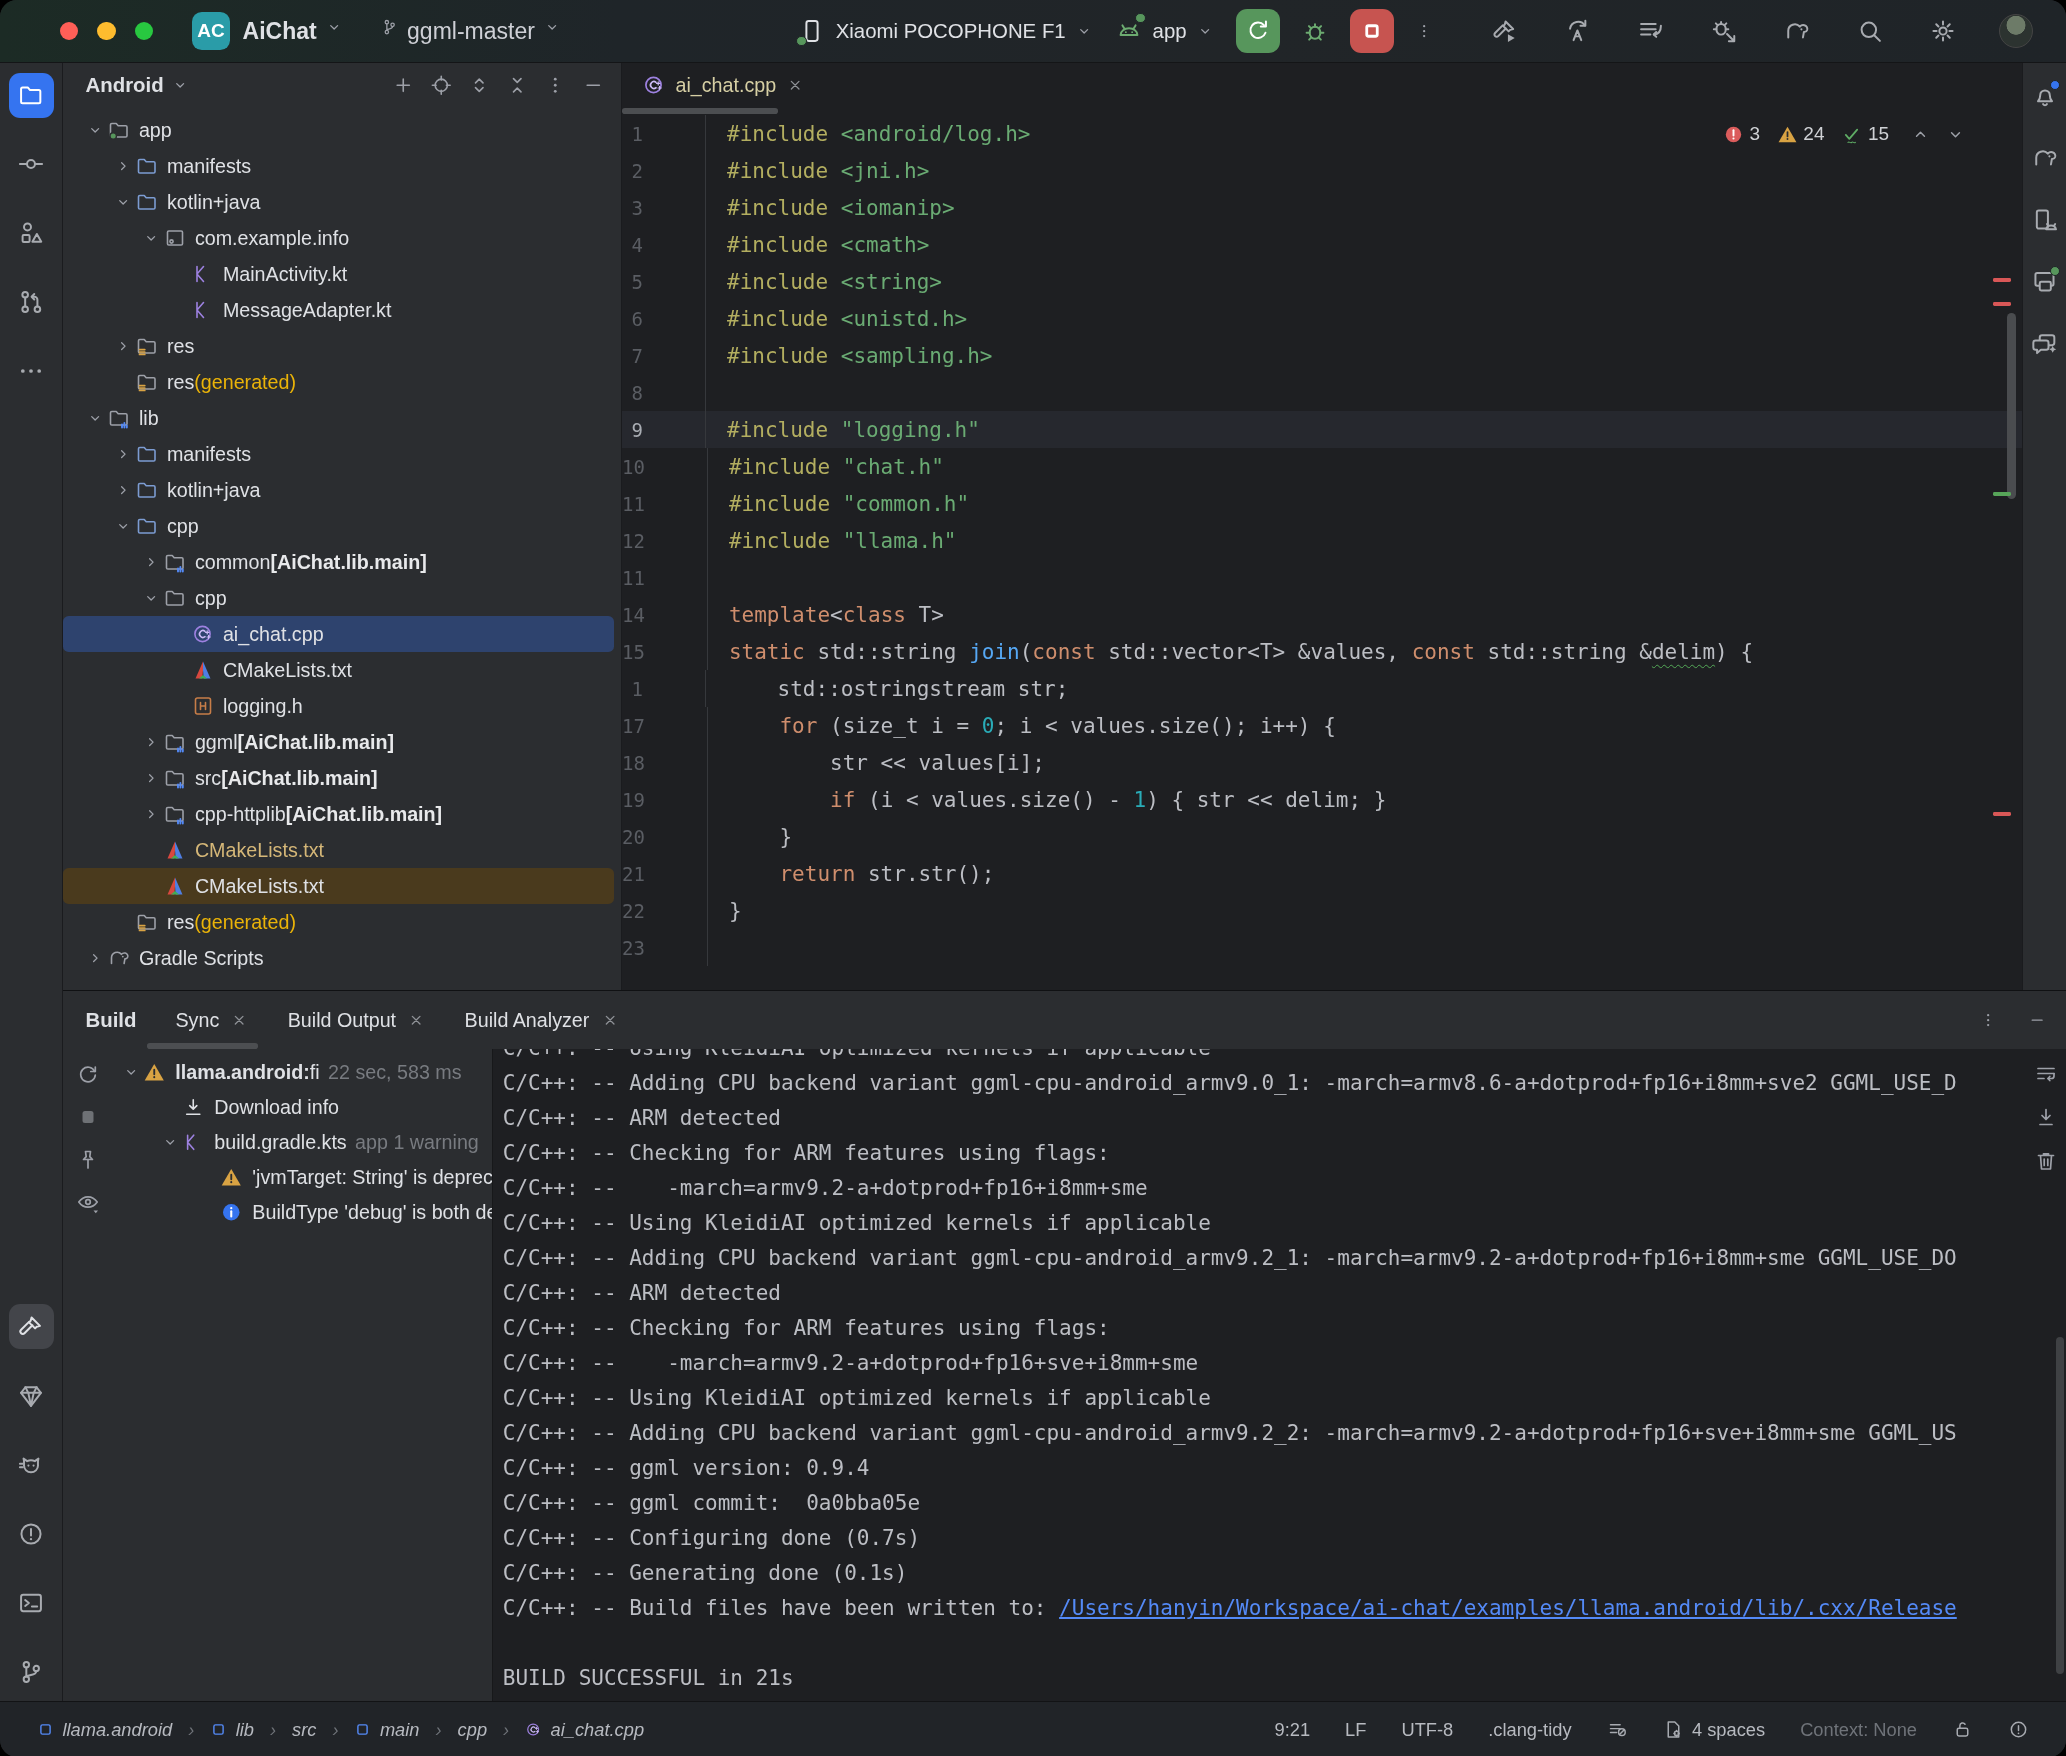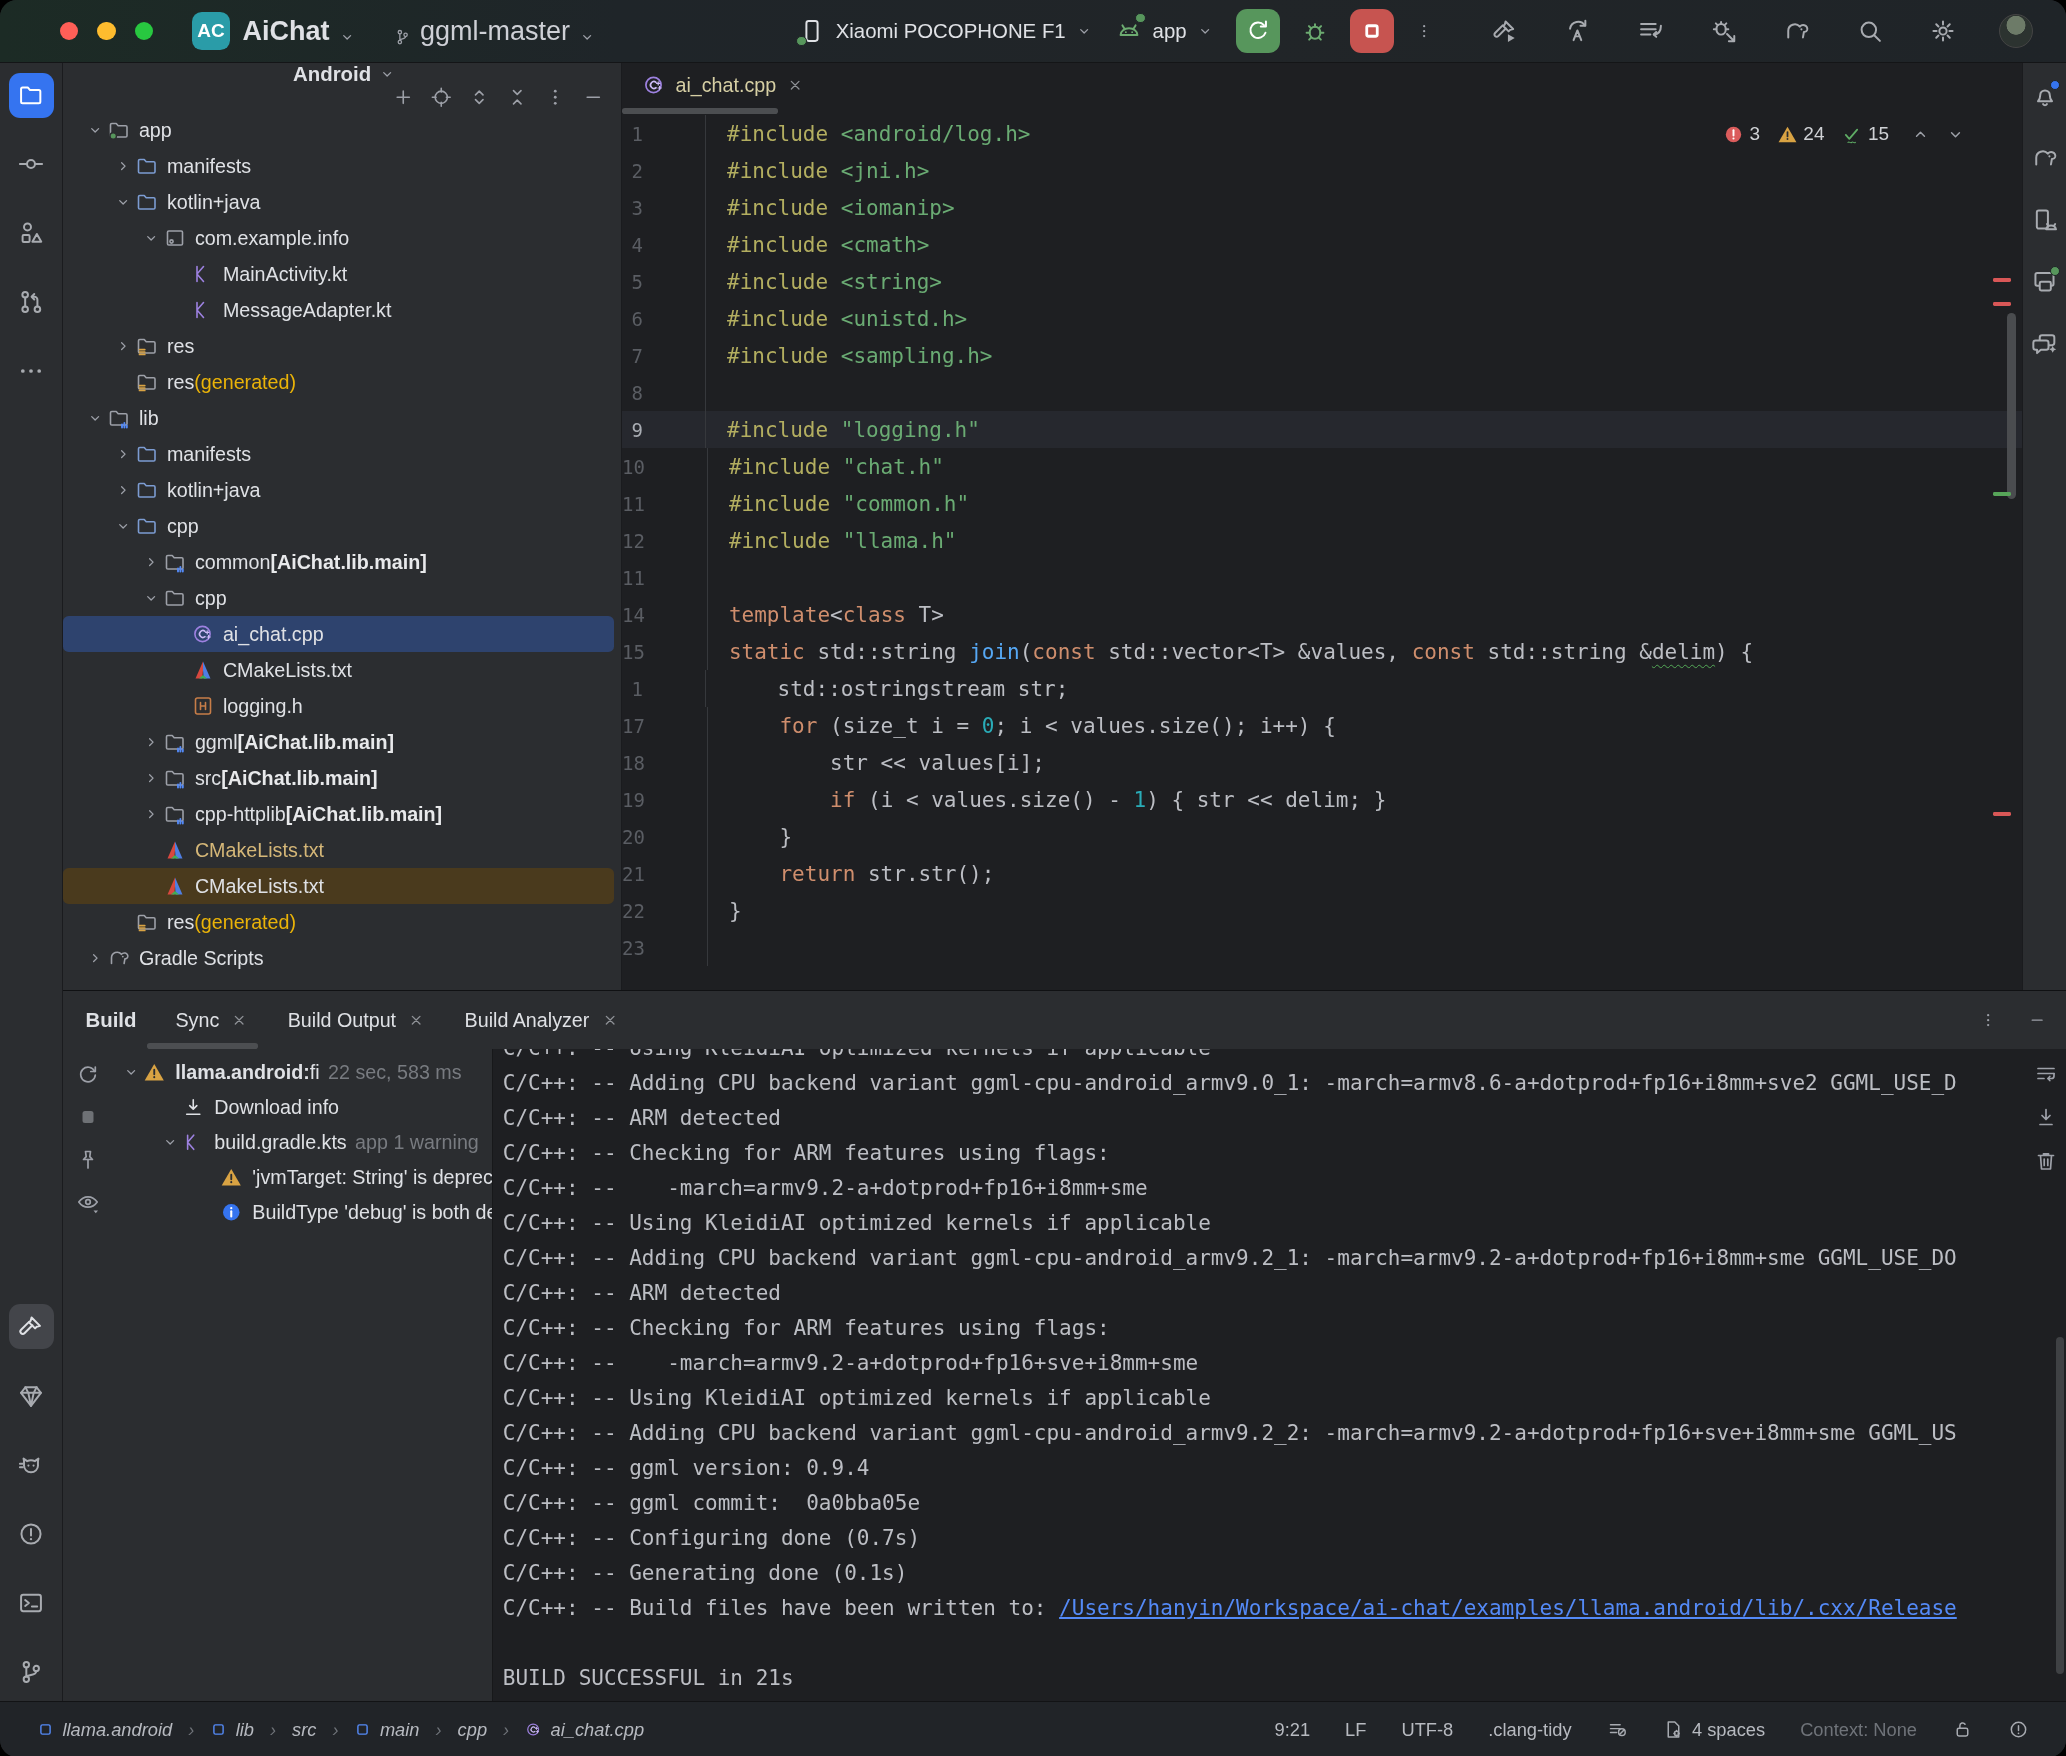--- a/index.html
+++ b/index.html
@@ -9,21 +9,21 @@
 
   
   .titlebar { height:63px; flex:0 0 auto; display:flex; align-items:center;
               background:linear-gradient(90deg,#1c2b25 0%,#1f2529 30%,#212528 60%,#1f2428 100%);
               border-bottom:0.7px solid #141517;padding-left:36px; }
   .traffic { display:flex; gap:19px; margin-left:24px; margin-right:39px; }
   .tl { width:18.3px; height:18.3px; border-radius:50%; }
   .tl.r{background:#ff5f57}.tl.y{background:#febc2e}.tl.g{background:#28c840}
   .badge-ac { width:38px; height:38px; border-radius:9.8px; background:#2a9ca8; color:#fff;
               font-weight:700; font-size:19px; display:flex; align-items:center; justify-content:center; margin-right:12.7px; }
-  .tb-item { display:flex; align-items:flex-end; gap:8.4px; font-size:27px; cursor:default; }
+  .tb-item { display:flex; align-items:flex-start; gap:8.4px; font-size:23px; cursor:default; }
   .tb-item.proj { font-weight:600; margin-right:37px; }
   .tb-item.branch { color:#ced0d6; font-weight:400; }
   .runbar { margin-left:auto; display:flex; align-items:center; gap:21px; }
   .devsel { display:flex; align-items:center; gap:9.8px; font-size:20.4px; }
   .sqbtn { width:44px; height:44px; border-radius:11.2px; display:flex; align-items:center; justify-content:center; }
   .sqbtn.run { background:#57965c; color:#fff; }
   .sqbtn.stop { background:#c75450; color:#fff; }
   .tb-icons { margin-left:49px; margin-right:28px; display:flex; align-items:center; gap:28px; color:#cdd0d5; }
   .avatar { width:34px; height:34px; border-radius:50%;
             background:radial-gradient(circle at 50% 32%, #6d7b68 0 34%, #2c3330 36% 100%); border:0.7px solid #444; }
@@ -46,21 +46,21 @@
           color:#a8abb0; cursor:pointer; position:relative; }
   .tool.active-blue { background:#3574f0; color:#fff; }
   .tool.active-gray { background:#43454a; color:#dfe1e5; }
 
   .workspace { flex:1; display:flex; flex-direction:column; min-width:0; }
   .upper { height:927px; display:flex; min-height:0; }
 
   
   .project-panel { width:559px; background:#2b2d30; border-right:0.7px solid #1a1b1e;
                    display:flex; flex-direction:column; }
-  .pp-head { height:45px; display:flex; align-items:center; padding:0 17px 0 22.5px;flex-direction:column; }
+  .pp-head { height:45px; display:flex; align-items:center; padding:0 17px 0 22.5px; }
   .pp-title { font-size:20.4px; font-weight:700; display:flex; align-items:center; gap:7px; }
   .pp-tools { margin-left:auto; display:flex; align-items:center; gap:15.5px; color:#9da0a8; }
   .pp-tools .ic { width:22.5px; height:22.5px; }
   .tree { flex:1; overflow:hidden; padding-top:4.2px; font-size:19.7px; }
   .trow { height:36px; display:flex; align-items:center; margin-right:7px; border-radius:5.6px; }
   .trow .chev { flex:0 0 22.5px; display:flex; justify-content:center; color:#9da0a8; }
   .trow .chev .ic { width:18.3px; height:18.3px; }
   .tic { width:24px; height:24px; margin-right:8.4px; flex:0 0 auto; }
   .tic svg { width:100%; height:100%; fill:none; stroke:currentColor; stroke-width:1.6; stroke-linecap:round; stroke-linejoin:round; }
   .tlabel { white-space:nowrap; }

